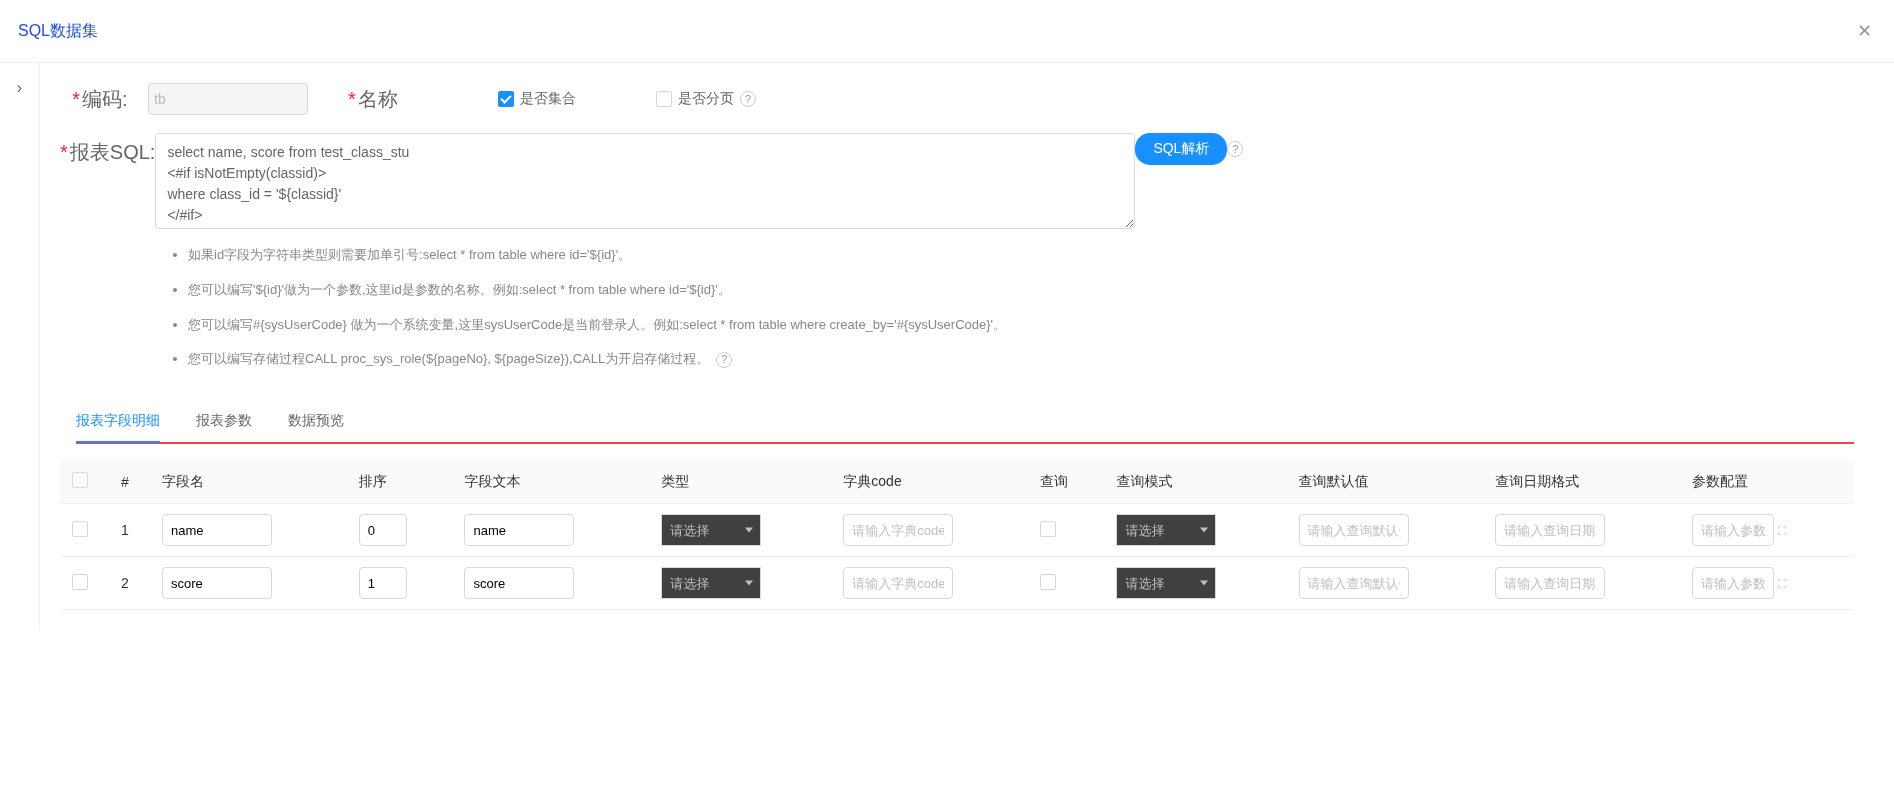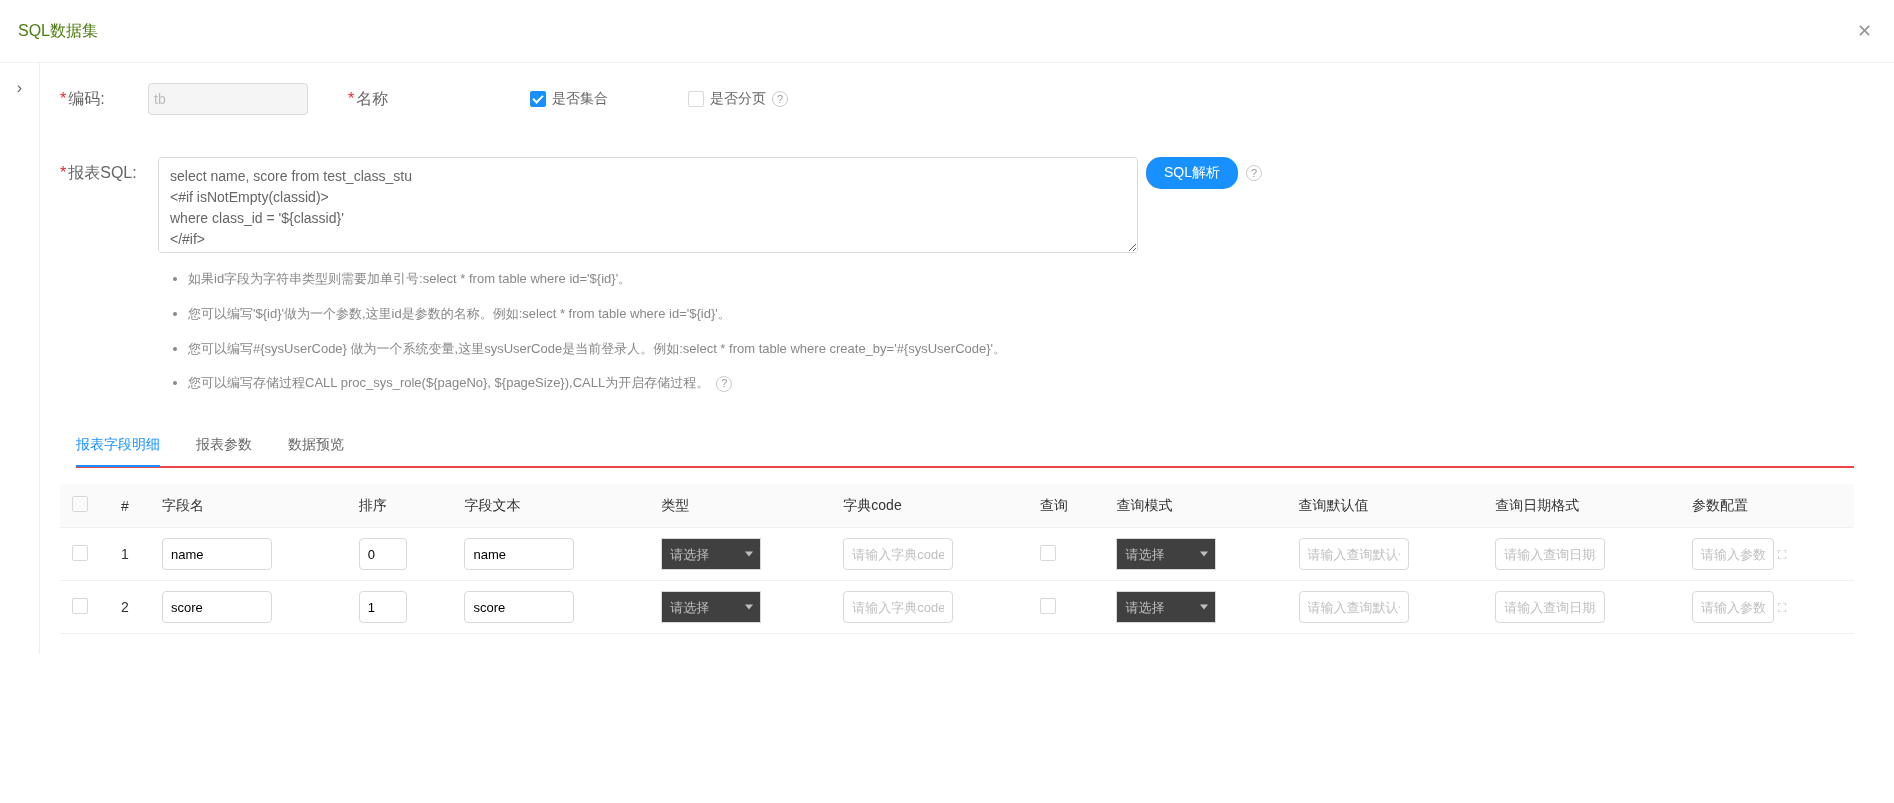--- a/index.html
+++ b/index.html
@@ -1,44 +1,44 @@
 <!DOCTYPE html>
 <html><head>
   <meta charset="utf-8">
   <style>
     * { box-sizing: border-box; margin: 0; padding: 0; }
     body { font-family: -apple-system, BlinkMacSystemFont, "Segoe UI", "PingFang SC", "Hiragino Sans GB", "Microsoft YaHei", sans-serif; font-size: 14px; color: #333; background: #fff; }
     
     .header { display: flex; align-items: center; justify-content: space-between; padding: 16px 18px; border-bottom: 1px solid #f0f0f0; }
-    .header-title { font-size: 16px; color: #4d7c0f; }
+    .header-title { font-size: 16px; color: #1d4ed8; }
     .close-btn { font-size: 18px; color: #999; cursor: pointer; padding: 4px; }
     
     .main-layout { display: flex; }
     .sidebar-toggle { width: 40px; border-right: 1px solid #eee; display: flex; justify-content: center; padding-top: 16px; }
     .sidebar-toggle .chevron { font-size: 16px; color: #666; cursor: pointer; }
     
     .content { flex: 1; padding: 20px 40px 20px 20px; }
-    .form-label { text-align: left; color: #666; font-size: 16px; min-width: 80px; }
+    .form-label { text-align: center; color: #666; font-size: 20px; min-width: 80px; }
     .required { color: #f5222d; margin-right: 2px; }
     
     .form-input { height: 32px; padding: 4px 5px; border: 1px solid #d9d9d9; border-radius: 4px; font-size: 14px; color: #333; background: #fff; }
     .form-input:disabled { background: #f5f5f5; color: #bbb; cursor: not-allowed; }
     .form-input::placeholder { color: #bfbfbf; }
     
     .row1 { display: flex; align-items: center; gap: 40px; flex-wrap: wrap; }
     .row1 .group { display: flex; align-items: center; gap: 8px; }
     
     .checkbox-group { display: flex; align-items: center; gap: 6px; }
     .checkbox { width: 16px; height: 16px; border: 1px solid #d9d9d9; border-radius: 2px; cursor: pointer; position: relative; }
     .checkbox.checked { background: #1890ff; border-color: #1890ff; }
     .checkbox.checked::after { content: ""; position: absolute; left: 4px; top: 1px; width: 4px; height: 8px; border: solid white; border-width: 0 2px 2px 0; transform: rotate(45deg); }
     .checkbox-label { color: #666; font-size: 14px; }
     .help-icon { width: 16px; height: 16px; border: 1px solid #ccc; border-radius: 50%; display: inline-flex; align-items: center; justify-content: center; font-size: 11px; color: #999; cursor: pointer; }
     
-    .sql-row { display: flex; align-items: flex-start; gap: 8px; margin-top: 42px; }
+    .sql-row { display: flex; align-items: flex-start; margin-top: 18px; }
     .sql-textarea { flex: 1; max-width: 980px; height: 96px; padding: 8px 11px; border: 1px solid #d9d9d9; border-radius: 4px; font-size: 14px; color: #666; resize: both; font-family: inherit; line-height: 1.5; }
     .btn-primary { background: #1890ff; color: #fff; border: none; border-radius: 15px; padding: 6px 18px; font-size: 14px; cursor: pointer; height: 32px; }
     
     .hints { margin-left: 108px; margin-top: 16px; color: #888; font-size: 13px; }
     .hints ul { list-style: disc; padding-left: 20px; }
     .hints li { margin-bottom: 14px; line-height: 1.6; }
     
     .tabs { display: flex; gap: 36px; border-bottom: 2px solid #ef4444; margin-top: 30px; margin-left: 16px; text-align: center; }
     .tab { padding: 12px 0; color: #666; cursor: pointer; font-size: 14px; position: relative; }
     .tab.active { color: #1890ff; }
@@ -76,21 +76,21 @@
 
   <div class="content">
     <div class="row1">
       <div class="group">
         <label class="form-label"><span class="required">*</span><span>编码:</span></label>
         <input class="form-input" style="width: 160px;" disabled="" value="tb">
       </div>
       <div class="group">
         <label class="form-label" style="min-width:50px"><span class="required">*</span><span>名称</span></label>
       </div>
-      <div class="group" style="margin-left:92px">
+      <div class="group" style="margin-left:60px">
         <div class="checkbox-group">
           <div class="checkbox checked"></div>
           <span class="checkbox-label">是否集合</span>
         </div>
       </div>
       <div class="group" style="margin-left:40px">
         <div class="checkbox-group">
           <div class="checkbox"></div>
           <span class="checkbox-label">是否分页</span>
           <span class="help-icon">?</span>

